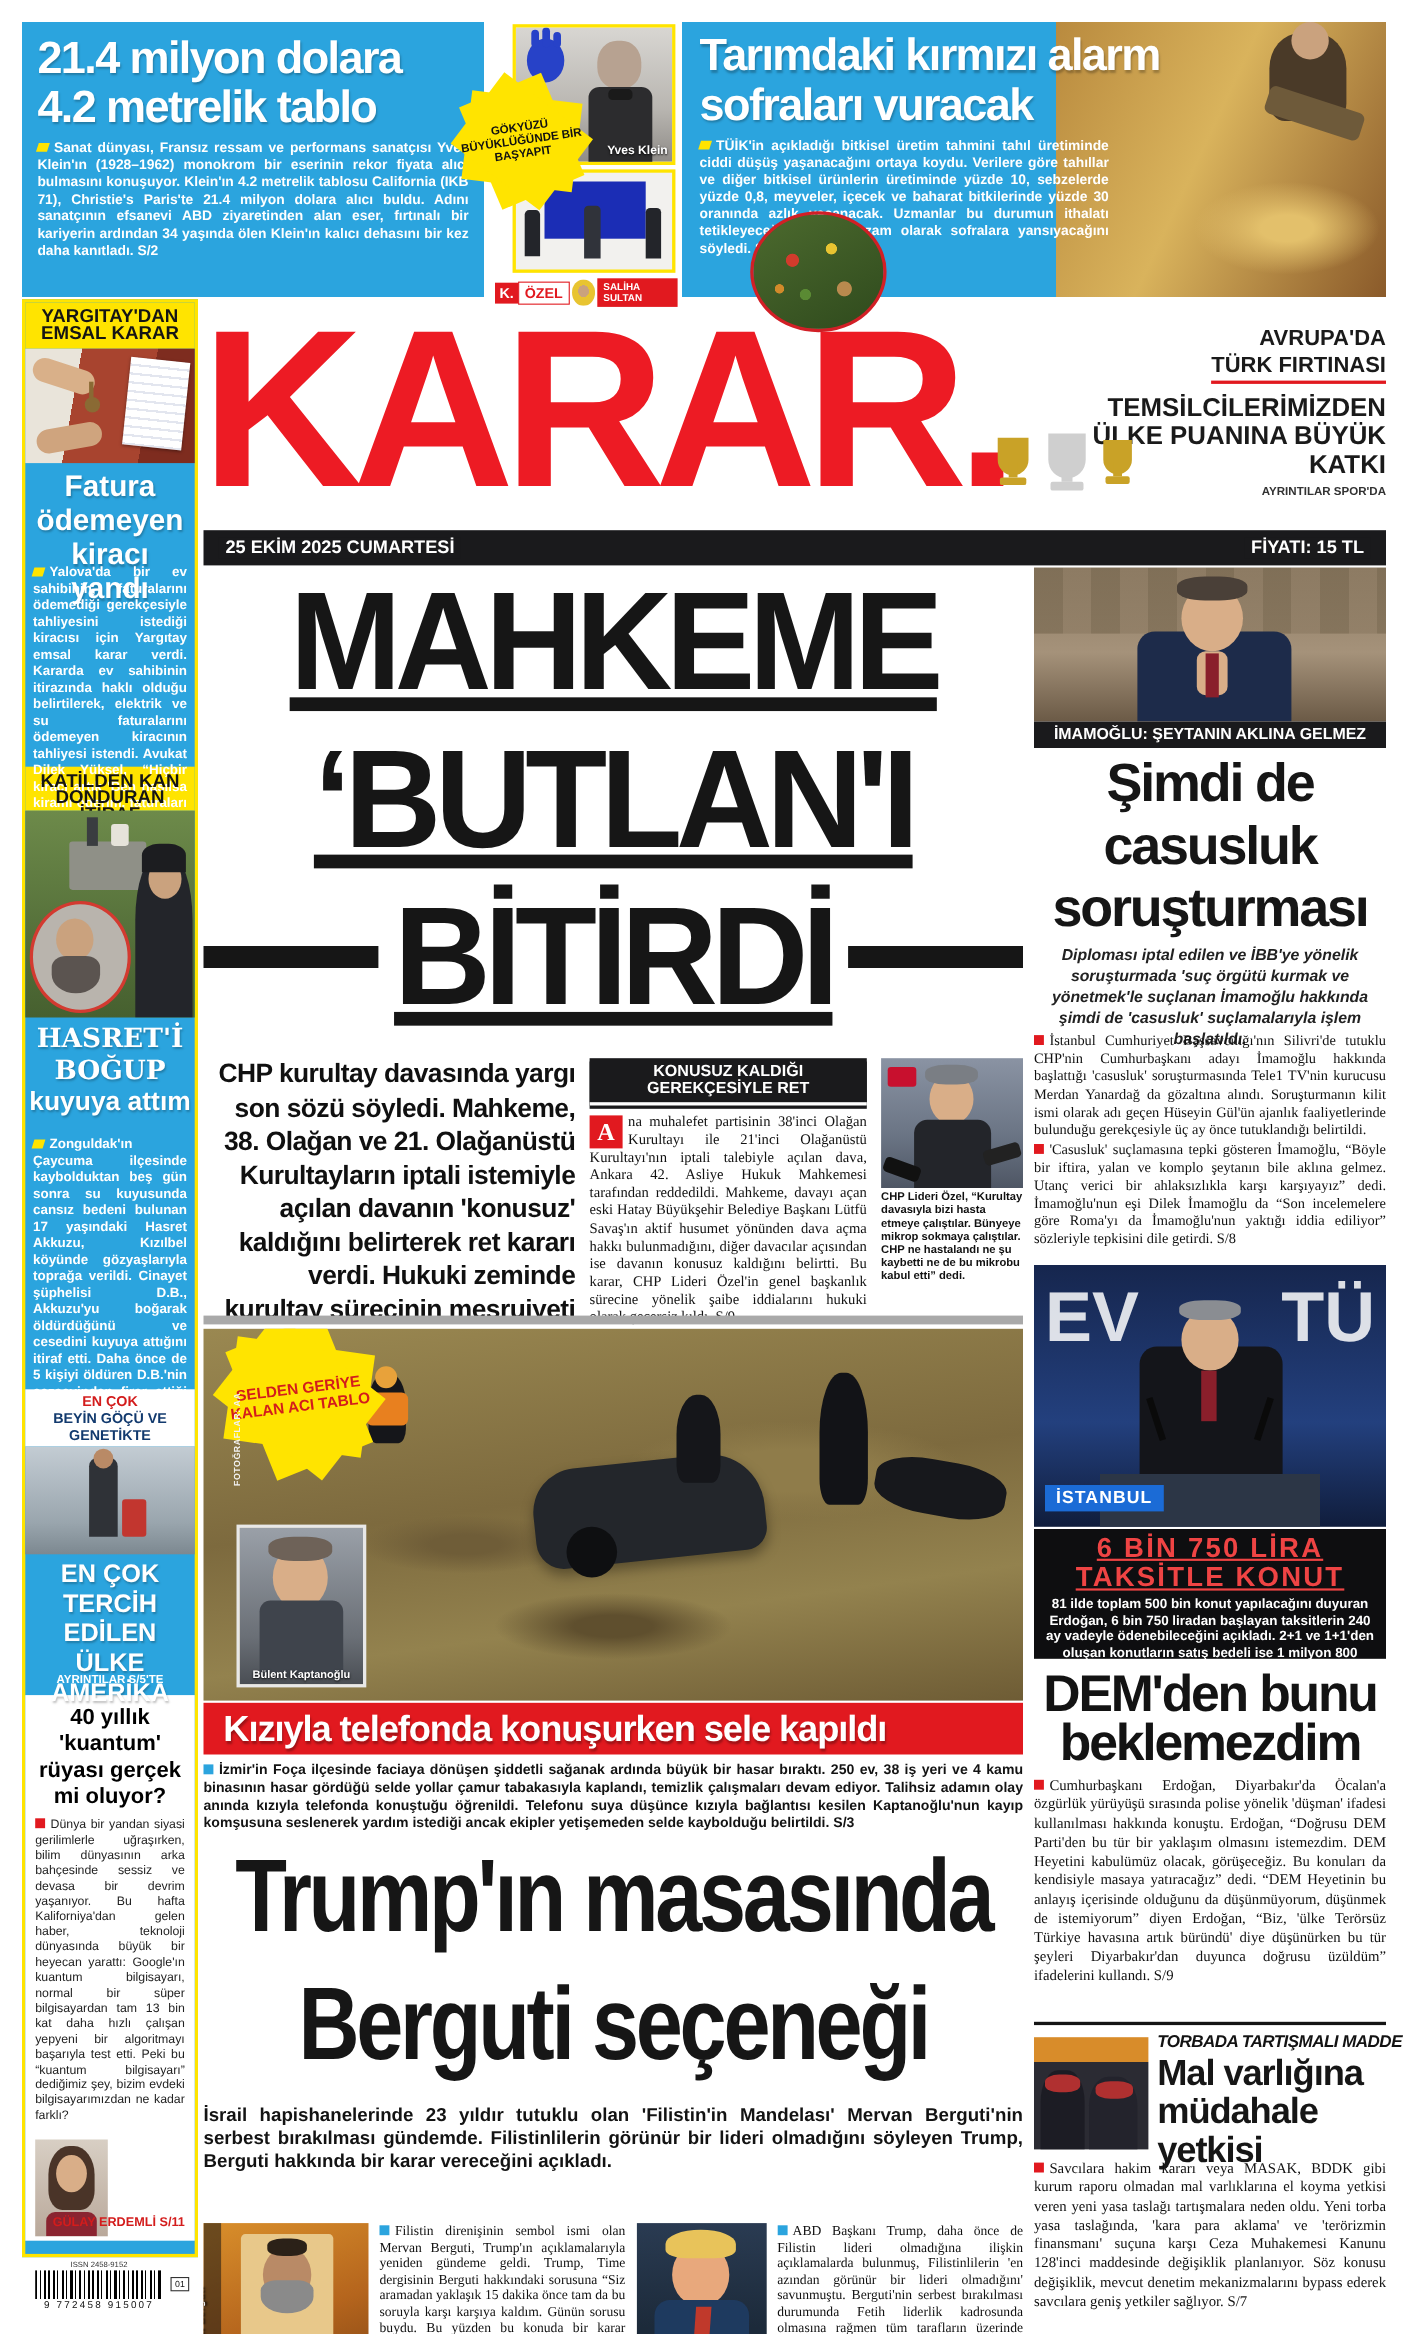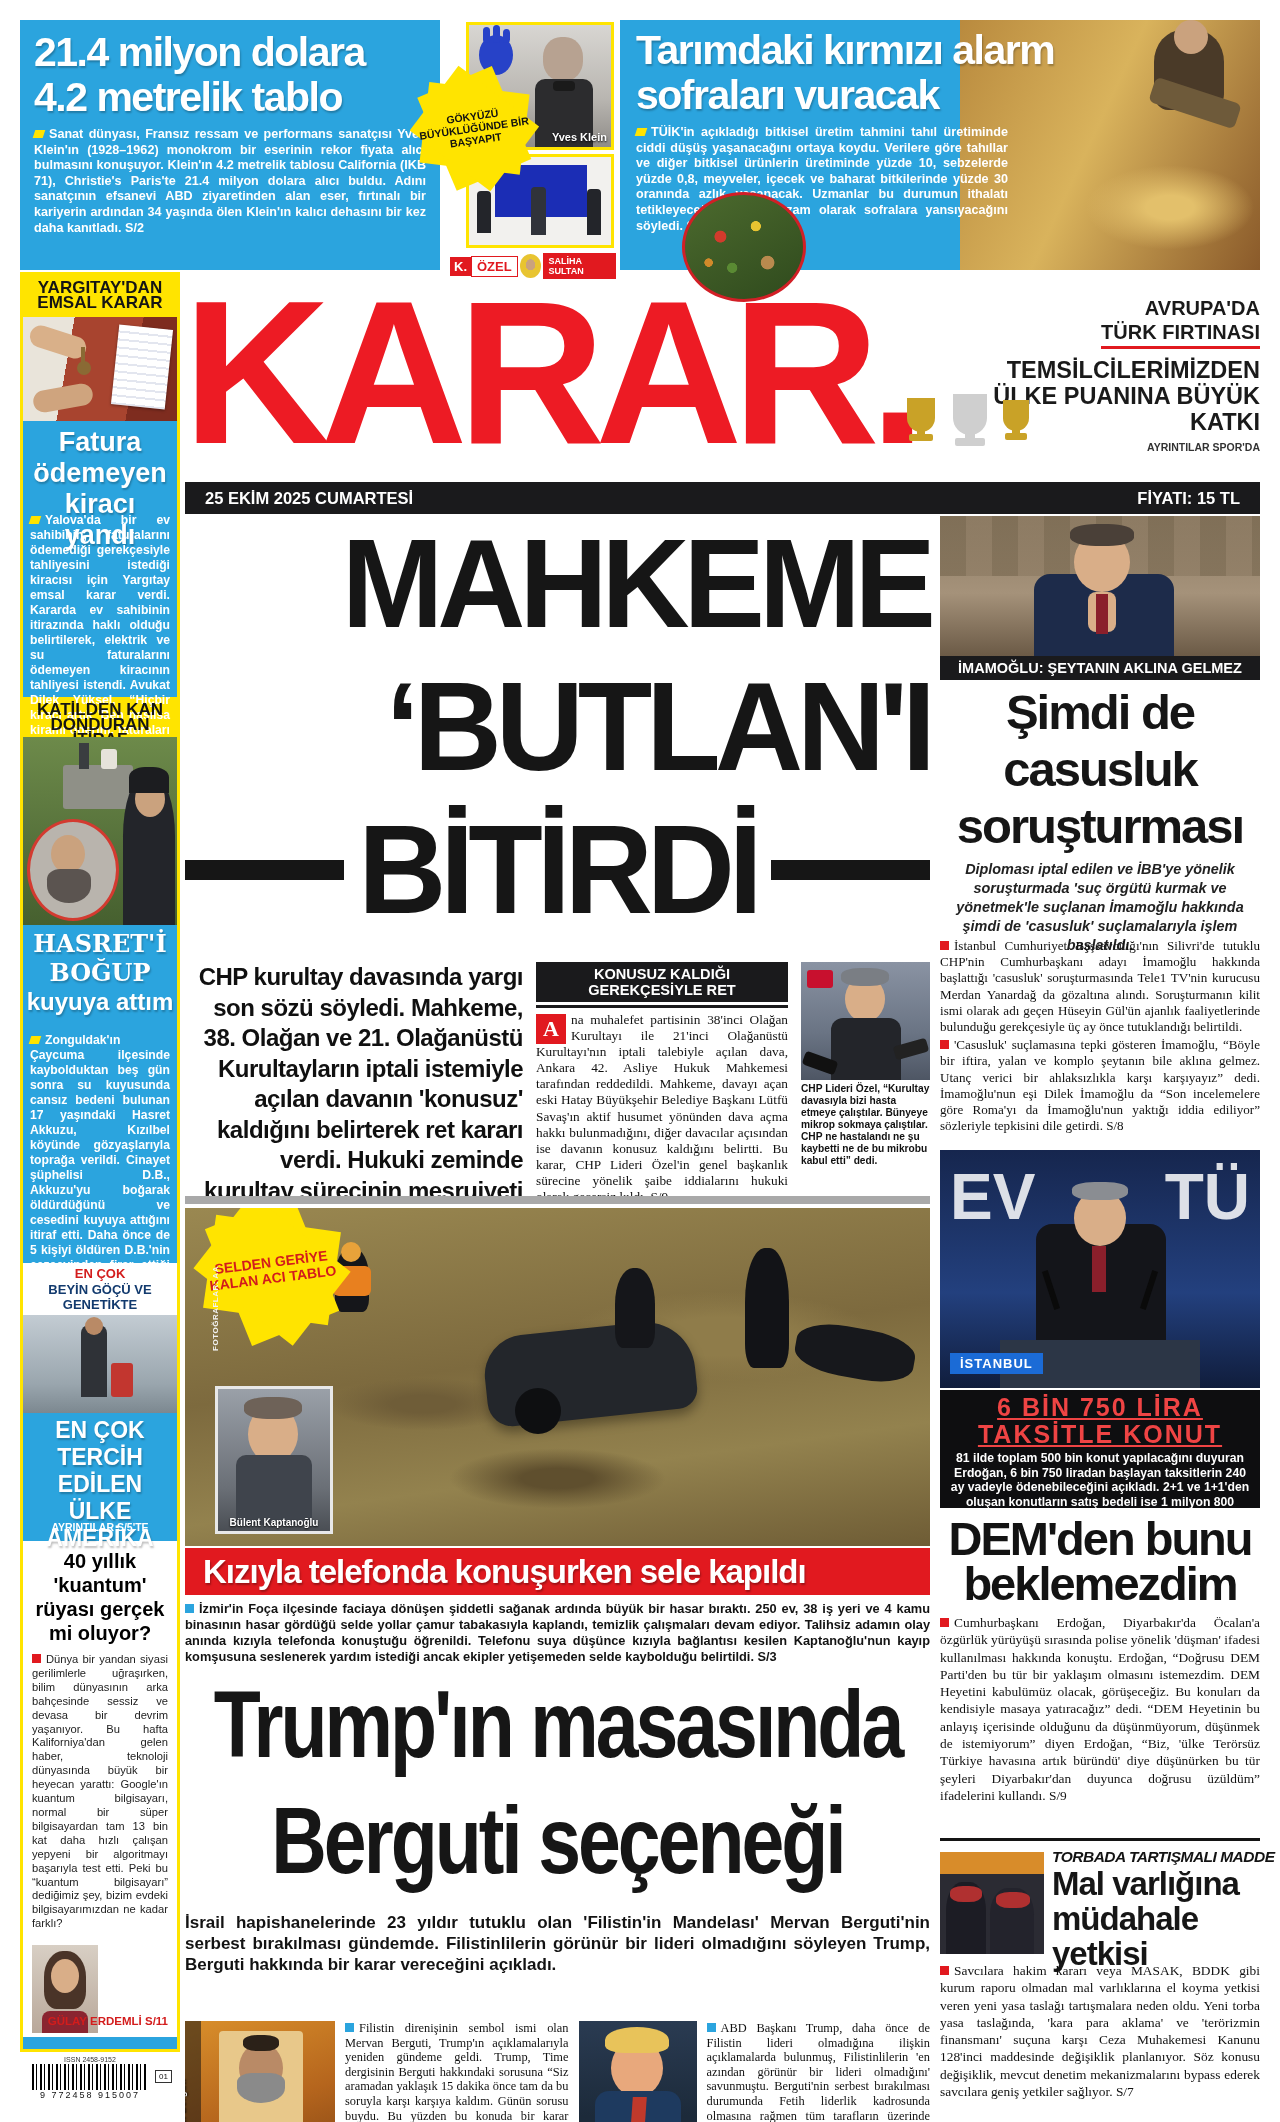--- a/index.html
+++ b/index.html
@@ -54,21 +54,21 @@
   #promo{position:absolute;left:950px;top:296px;width:310px;height:176px;text-align:right;color:#1a1a1a;}
   .promo-s{font-weight:bold;font-size:20px;line-height:24px;}
   .promo-u{display:inline-block;border-bottom:3px solid #e1191f;padding-bottom:2px;}
   .promo-b{font-weight:bold;font-size:23.5px;line-height:26px;margin-top:8px;}
   .promo-n{font-weight:bold;font-size:10.5px;margin-top:6px;color:#333;}
   #trophies{position:absolute;left:-55px;bottom:2px;}
   #dateline{position:absolute;left:185px;top:482px;width:1075px;height:32px;background:#1a1a1c;color:#fff;display:flex;align-items:center;justify-content:space-between;padding:0 14px;box-sizing:border-box;}
   #dateline .mid{position:absolute;left:0;right:0;text-align:center;font-weight:bold;font-size:19px;}
   #dateline .side{font-weight:bold;font-size:16.5px;z-index:2;background:#1a1a1c;padding:0 6px;}
   
-  #leadhead{position:absolute;left:185px;top:512px;width:745px;height:444px;text-align:right;color:#161616;}
+  #leadhead{position:absolute;left:185px;top:512px;width:745px;height:444px;text-align:center;color:#161616;text-decoration:underline;}
   #leadhead .ln{display:block;font-weight:bold;font-size:122px;line-height:143px;letter-spacing:-6px;transform:scaleY(1.04);}
   #leadhead .row3{display:flex;align-items:center;gap:14px;}
   #leadhead .bar{flex:1;height:20px;background:#161616;}
   #deckrow{position:absolute;left:185px;top:962px;width:745px;height:230px;display:flex;gap:13px;}
   #deck{width:338px;font-weight:600;font-size:24px;line-height:30.5px;text-align:right;color:#101010;letter-spacing:-0.5px;}
   #kbx{width:252px;}
   #kbx .ttl{background:#1a1a1c;color:#fff;font-weight:bold;font-size:14.6px;text-align:center;padding:4px 0;border-bottom:3px solid #fff;box-shadow:0 3px 0 #1a1a1c;}
   .serifbody{font-family:"Liberation Serif",serif;font-size:13.3px;line-height:16.1px;text-align:justify;color:#111;}
   #kbx .serifbody{margin-top:7px;}
   .dropcap{float:left;width:30px;height:30px;background:#e1191f;color:#fff;font-weight:bold;font-size:22px;text-align:center;line-height:30px;margin:2px 5px 0 0;}
@@ -372,21 +372,21 @@
 <div id="imgerdogan" class="rcol ph">
   <div class="abs" style="left:10px;top:10px;color:rgba(255,255,255,.85);font-weight:bold;font-size:64px;">EV</div>
   <div class="abs" style="right:10px;top:10px;color:rgba(255,255,255,.85);font-weight:bold;font-size:64px;">TÜ</div>
   <div class="abs" style="left:96px;top:74px;width:130px;height:120px;background:#14151a;border-radius:16px 16px 0 0;"></div>
   <div class="abs circ" style="left:134px;top:40px;width:52px;height:56px;background:#d9ae88;"></div>
   <div class="abs" style="left:132px;top:32px;width:56px;height:18px;background:#8a8d92;border-radius:40%;"></div>
   <div class="abs" style="left:152px;top:96px;width:14px;height:46px;background:#8a1f2b;"></div>
   <div class="abs" style="left:60px;bottom:0;width:200px;height:48px;background:#2c3646;"></div>
   <div class="abs" style="left:108px;top:120px;width:6px;height:40px;background:#0a0a0a;transform:rotate(-18deg);"></div>
   <div class="abs" style="left:206px;top:120px;width:6px;height:40px;background:#0a0a0a;transform:rotate(18deg);"></div>
-  <div class="abs" style="left:10px;bottom:14px;background:#1b6bd6;color:#fff;font-weight:bold;font-size:13px;padding:3px 10px;letter-spacing:1px;">İSTANBUL</div>
+  <div class="abs" style="left:10px;bottom:14px;background:#1b6bd6;color:#fff;font-weight:bold;font-size:16px;padding:3px 10px;letter-spacing:1px;">İSTANBUL</div>
 </div>
 <div id="konutbox" class="rcol">
   <div class="konut-t">6 BİN 750 LİRA</div>
   <div class="konut-t">TAKSİTLE KONUT</div>
   <div class="konut-b">81 ilde toplam 500 bin konut yapılacağını duyuran Erdoğan, 6 bin 750 liradan başlayan taksitlerin 240 ay vadeyle ödenebileceğini açıkladı. 2+1 ve 1+1'den oluşan konutların satış bedeli ise 1 milyon 800 binden başlayacak. S/4</div>
 </div>
 <div id="demhead" class="rcol">
   <span>DEM'den bunu</span><br>
   <span>beklemezdim</span>
 </div>

